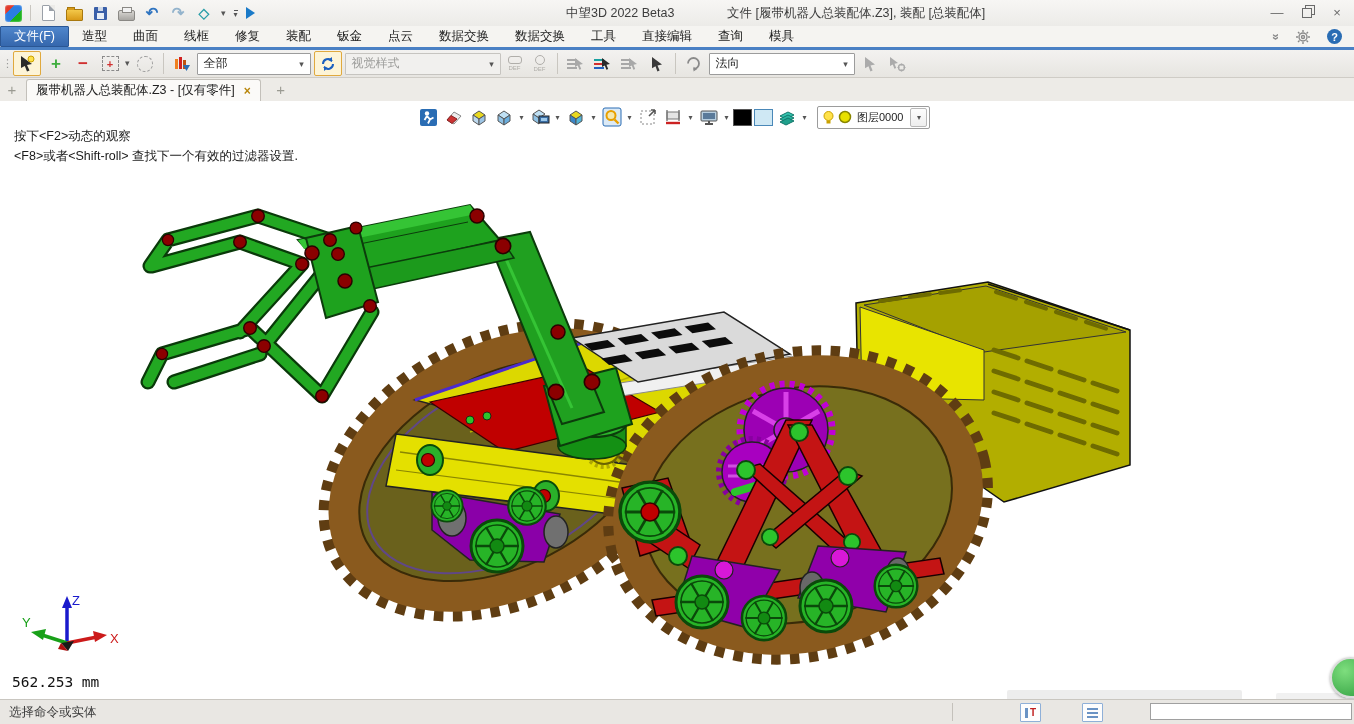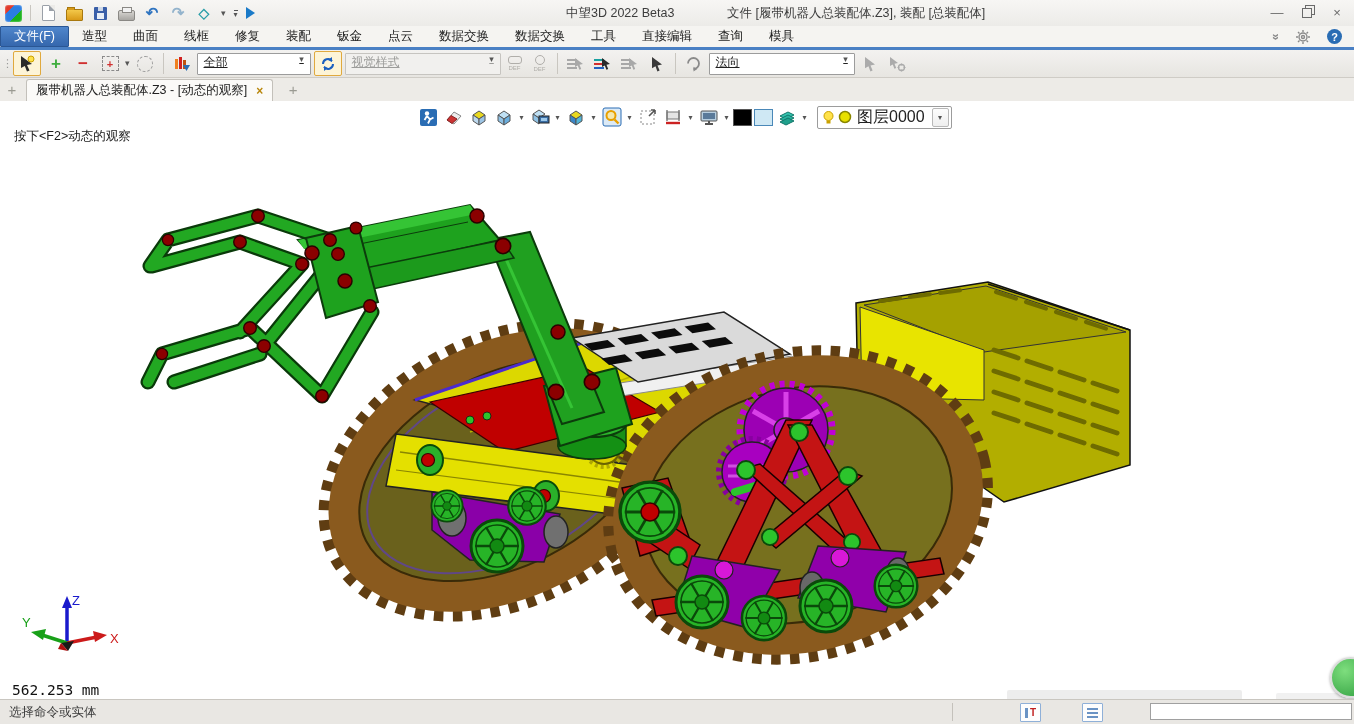--- a/index.html
+++ b/index.html
@@ -49,21 +49,21 @@
   .toolbar{position:absolute;top:50px;left:0;right:0;height:27px;background:linear-gradient(#f3f2f0,#e7e5e1);
     border-bottom:1px solid #cfccc6;display:flex;align-items:center;gap:3px;padding-left:2px;}
   .tb-handle{color:#9a9a9a;font-size:11px;letter-spacing:-1px;width:8px;}
   .tbtn{width:24px;height:23px;display:flex;align-items:center;justify-content:center;position:relative;}
   .tbtn.hl{border:1px solid #e0a93e;background:#fdf4d7;border-radius:2px;width:26px;}
   .plus-g{color:#3fae3f;font-weight:bold;font-size:17px;}
   .minus-g{color:#d03030;font-weight:bold;font-size:17px;}
   .dashbox{width:15px;height:13px;border:1px dashed #8a8a8a;display:flex;align-items:center;justify-content:center;color:#d03030;font-weight:bold;font-size:11px;}
   .dashcirc{width:14px;height:14px;border:1px dashed #9a9a9a;border-radius:50%;}
   .sep{width:1px;height:21px;background:#c9c6c0;margin:0 3px;}
-  .combo{height:20px;background:#fff;border:1px solid #9c9c9c;display:flex;font-size:12px;padding-left:6px;border-radius:1px;text-decoration:underline;}
+  .combo{height:20px;background:#fff;border:1px solid #9c9c9c;display:flex;align-items:center;font-size:12px;padding-left:6px;border-radius:1px;}
   .combo .cbx{margin-left:auto;width:16px;text-align:center;color:#555;font-size:9px;}
   .combo.disabled{background:#f1f0ee;color:#9c9c9a;border-color:#c6c4c0;}
   .def-ic{width:22px;height:23px;display:flex;flex-direction:column;align-items:center;justify-content:center;color:#b0aeaa;}
   .def-ic .shape{width:12px;height:6px;border:1px solid #b0aeaa;border-radius:3px;margin-bottom:1px;}
   .def-ic .lbl{font-size:6px;line-height:1;}
   .listbars{display:flex;flex-direction:column;gap:2px;margin-right:-4px;}
   .listbars i{display:block;width:10px;height:2px;background:#a8a8a8;}
   .listbars.colored i:nth-child(1){background:#18a0a0;}
   .listbars.colored i:nth-child(2){background:#d03030;}
   .listbars.colored i:nth-child(3){background:#2060c0;}
@@ -77,23 +77,23 @@
   .viewport{position:absolute;top:101px;left:0;width:1354px;height:598px;background:#ffffff;}
   .hint{position:absolute;left:14px;font-size:12.5px;color:#1a1a1a;}
   .hint1{top:27px;} .hint2{top:47px;}
   .vtoolbar{position:absolute;left:417px;top:4px;display:flex;align-items:center;gap:2px;height:24px;}
   .vic{width:23px;height:22px;display:flex;align-items:center;justify-content:center;}
   .vcaret{width:9px;text-align:center;color:#555;font-size:8px;}
   .swatch{width:17px;height:15px;border:1px solid #555;}
   .sw-black{background:#000;}
   .sw-bg{background:#cfe8f4;border-color:#4a88b8;}
   .layer-combo{height:21px;border:1px solid #9c9c9c;background:#fff;display:flex;align-items:center;gap:3px;padding:0 2px 0 4px;margin-left:6px;border-radius:2px;}
-  .layer-combo .txt{font-size:16px;padding:0 2px;}
+  .layer-combo .txt{font-size:11px;padding:0 2px;}
   .layer-dd{width:15px;height:17px;border:1px solid #b8b8b8;border-radius:2px;display:flex;align-items:center;justify-content:center;color:#555;font-size:8px;margin-left:2px;background:linear-gradient(#fdfdfd,#eee);}
-  .measure{position:absolute;left:12px;top:573px;font-family:"DejaVu Sans Mono",monospace;font-size:14.5px;color:#111;margin-top:8px;}
+  .measure{position:absolute;left:12px;top:573px;font-family:"DejaVu Sans Mono",monospace;font-size:14.5px;color:#111;}
   .fab{position:absolute;right:-17px;top:556px;width:37px;height:37px;border-radius:50%;
     background:radial-gradient(circle at 35% 32%,#7ede7e,#2e9e3e);border:2px solid #dcdcdc;box-shadow:0 1px 3px rgba(0,0,0,.35);}
   .wm{position:absolute;right:112px;top:589px;width:235px;height:12px;background:rgba(140,140,140,.16);border-radius:2px;}
   .wm2{position:absolute;right:8px;top:592px;width:70px;height:10px;background:rgba(140,140,140,.12);border-radius:2px;}
   
   .statusbar{position:absolute;bottom:0;left:0;right:0;height:24px;background:#e9e7e3;border-top:1px solid #c9c6c0;
     display:flex;align-items:center;padding-left:9px;font-size:12.5px;color:#3a3a3a;}
   .st-sep{position:absolute;left:952px;top:3px;width:1px;height:18px;background:#c4c1bb;}
   .st-ic{position:absolute;top:3px;width:19px;height:17px;background:#fdfdfd;border:1px solid #8fb0d8;border-radius:1px;
     display:flex;align-items:center;justify-content:center;}
@@ -279,21 +279,21 @@
       <path d="M2,1 L10,7 L6.5,7.8 L8.2,12 L6.4,12.8 L4.8,8.5 L2,10 Z" fill="#ababab"></path>
       <circle cx="13.5" cy="11.5" r="3" stroke="#ababab" fill="none" stroke-width="1.3"></circle>
       <path d="M13.5,7.5 v2 M13.5,13.5 v2 M9.5,11.5 h2 M15.5,11.5 h2" stroke="#ababab" stroke-width="1.2"></path>
     </svg>
   </span>
 </div>
 
 <div class="tabbar">
   <span class="tab-plus">+</span>
   <span class="tab">
-    <span>履带机器人总装配体.Z3 - [动态的观察]</span>
+    <span>履带机器人总装配体.Z3 - [仅有零件]</span>
     <span class="close">×</span>
   </span>
   <span class="tab-plus" style="margin-left:8px">+</span>
 </div>
 
 <div class="viewport">
 
   <svg style="position:absolute;left:0;top:0;width:1354px;height:598px" viewBox="0 101 1354 598">
     <defs>
       <g id="gw">
@@ -479,20 +479,21 @@
         <use href="#pr" transform="translate(503,246) scale(1.1)"></use>
         <use href="#pr" transform="translate(345,281)"></use>
         <use href="#pr" transform="translate(558,332)"></use>
         <use href="#pr" transform="translate(556,392) scale(1.1)"></use>
         <use href="#pr" transform="translate(592,382) scale(1.1)"></use>
       </g>
     </g>
   </svg>
 
   <div class="hint hint1">按下&lt;F2&gt;动态的观察</div>
+  <div class="hint hint2">&lt;F8&gt;或者&lt;Shift-roll&gt; 查找下一个有效的过滤器设置.</div>
 
   <div class="vtoolbar">
     <span class="vic">
       <svg width="19" height="19">
         <rect x="1" y="1" width="17" height="17" rx="2" fill="#2a6db4"></rect>
         <circle cx="8" cy="5.5" r="2.2" fill="#fff"></circle>
         <path d="M8,8 L11,11.5 L9,15.5 M11,11.5 L14.5,9.5 M8,8 L5.5,12" stroke="#fff" stroke-width="1.8" fill="none"></path>
       </svg>
     </span>
     <span class="vic">

